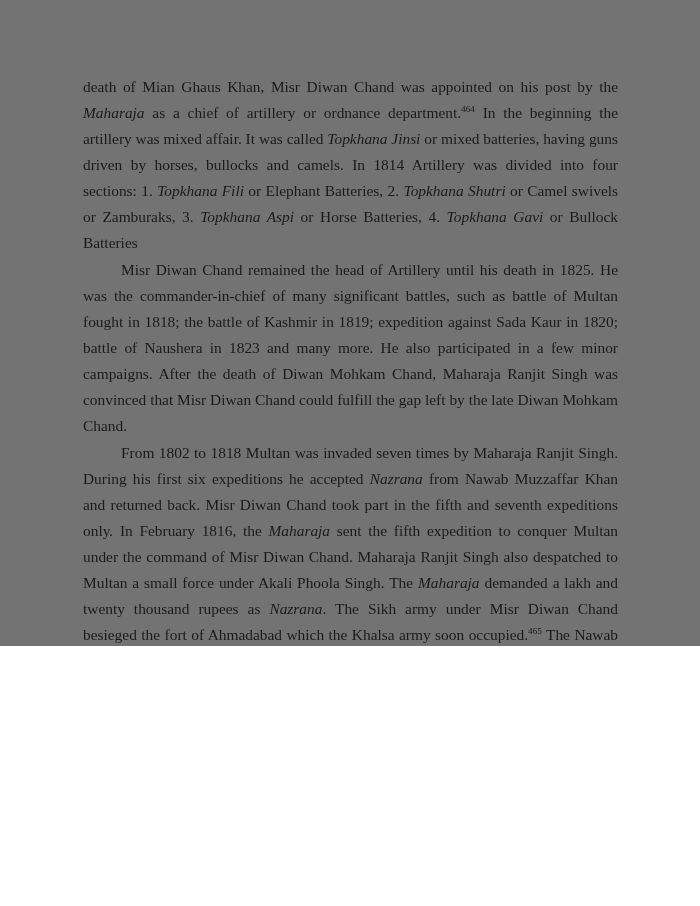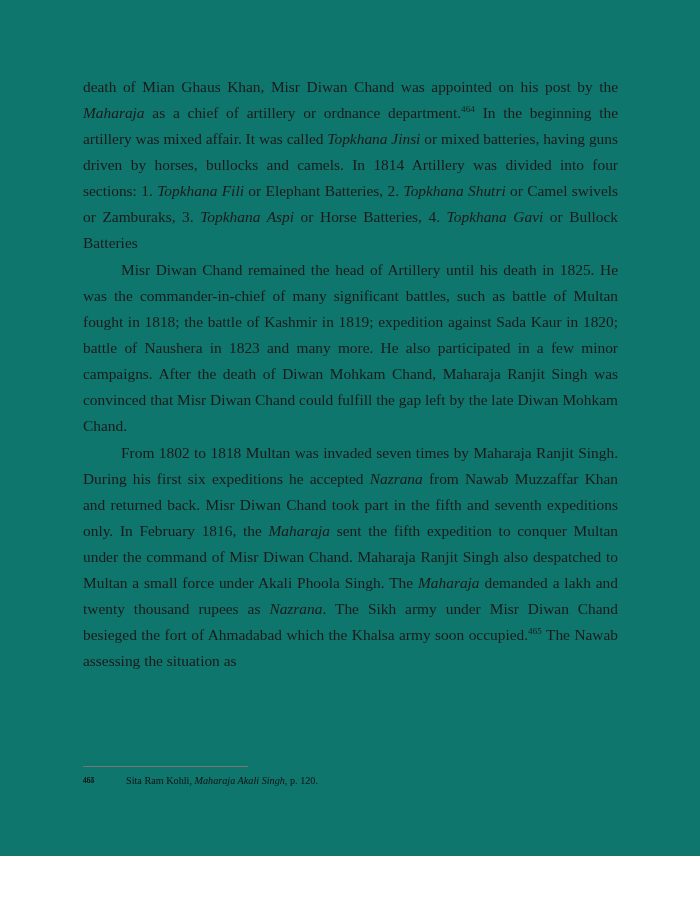--- a/index.html
+++ b/index.html
@@ -4,22 +4,22 @@
 <title>Document Page</title>
 <style>
   html, body {
     margin: 0;
     padding: 0;
     background: #ffffff;
   }
   .page {
     position: relative;
     width: 700px;
-    height: 856px;
-    background: #0f766e;
+    height: 646px;
+    background: #737373;
     overflow: hidden;
     font-family: "Liberation Serif", "DejaVu Serif", serif;
     color: #000000;
   }
   .content {
     position: absolute;
     left: 83px;
     top: 74px;
     width: 535px;
   }

